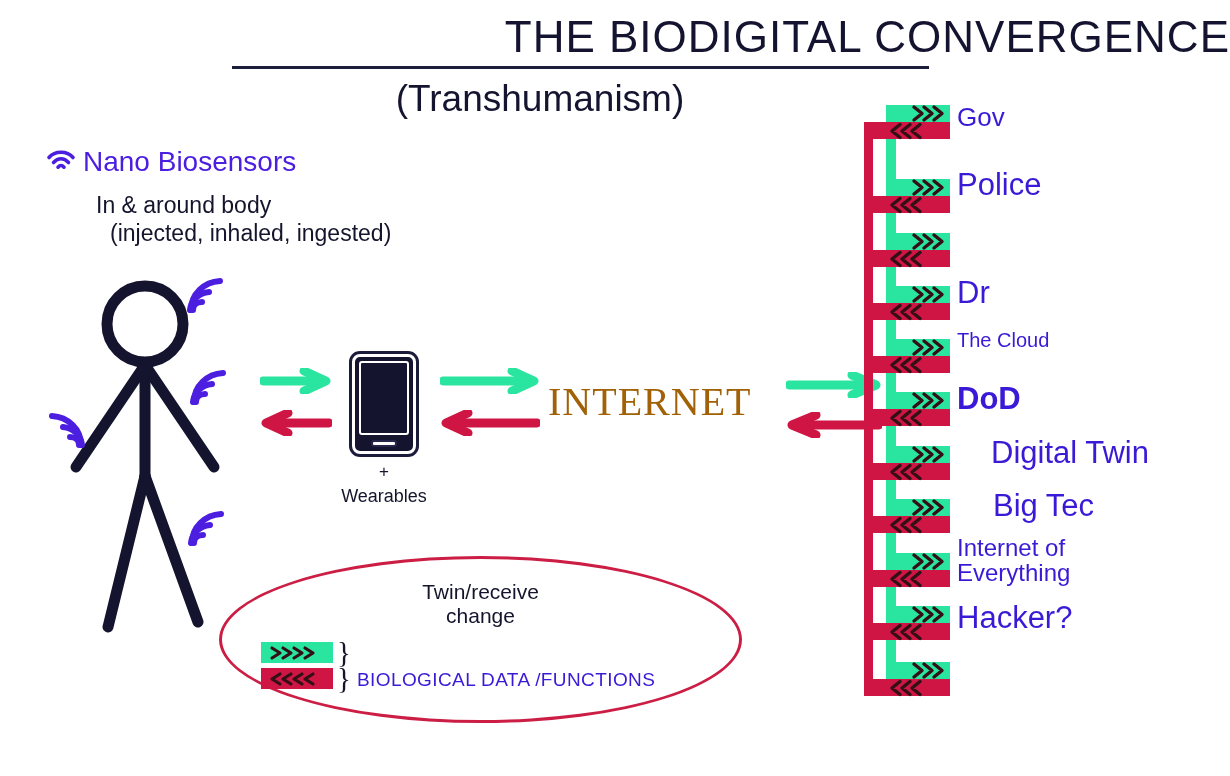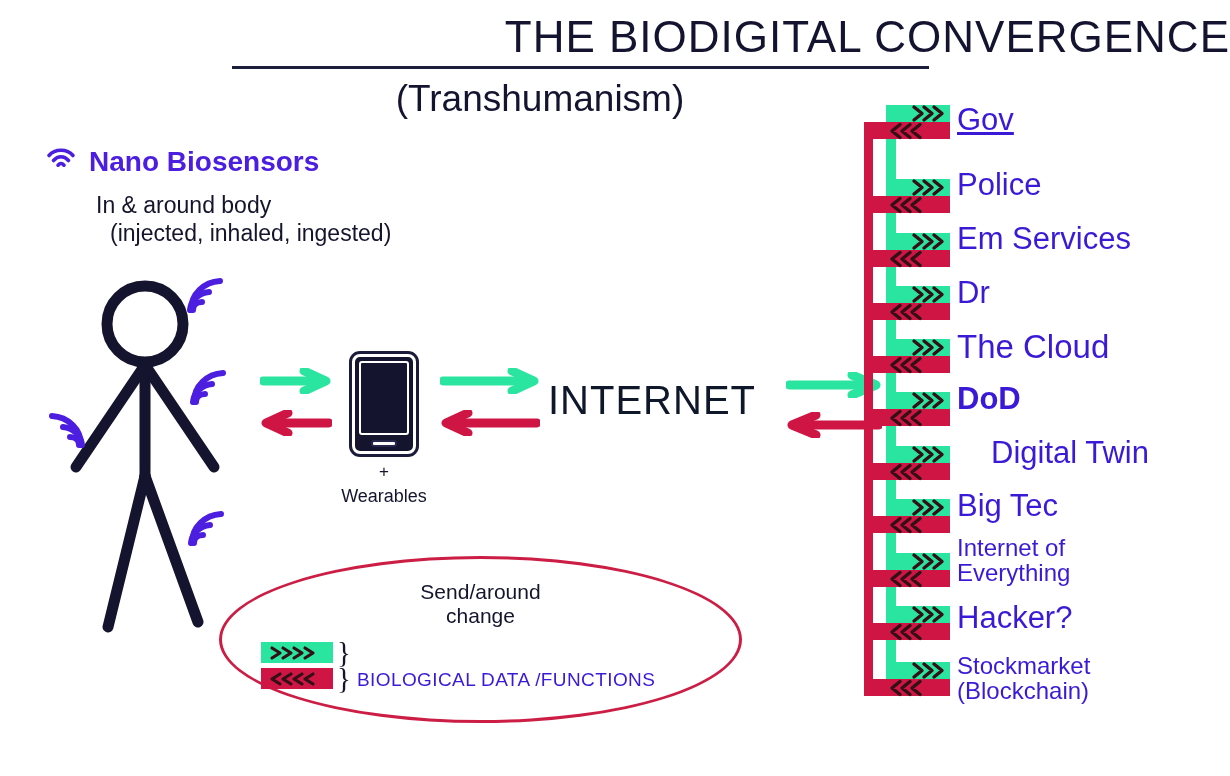--- a/index.html
+++ b/index.html
@@ -23,21 +23,21 @@
   }
   #title-rule{
     left:232px;top:66px;width:697px;height:3px;background:#1d1d3c;
   }
   #subtitle{
     left:0;top:78px;width:1080px;text-align:center;
     font-size:37px;color:#141431;
   }
 
   
-  #nano-row{left:46px;top:146px;display:flex;gap:13px;font-weight:bold;}
+  #nano-row{left:46px;top:146px;display:flex;align-items:center;gap:7px;}
   #nano-label{font-size:28px;color:#4c1fe0;white-space:nowrap;}
   #body-line1{left:96px;top:192px;font-size:23px;color:#14142c;white-space:nowrap;}
   #body-line2{left:110px;top:220px;font-size:23px;color:#14142c;white-space:nowrap;}
 
   
   #figure{left:30px;top:262px;width:250px;height:372px;}
 
   
   .wifi-sm{position:absolute;}
 
@@ -57,21 +57,21 @@
   #phone-home{
     position:absolute;left:50%;transform:translateX(-50%);
     bottom:4px;width:26px;height:7px;
     border:2px solid #26264a;border-radius:3px;background:#ffffff;
     box-sizing:border-box;
   }
   #phone-plus{left:352px;top:462px;width:64px;text-align:center;font-size:17px;color:#14142c;}
   #phone-wear{left:322px;top:486px;width:124px;text-align:center;font-size:18px;color:#14142c;}
 
   
-  #internet{left:548px;top:378px;font-size:40px;letter-spacing:1px;color:#0f172a;white-space:nowrap;}
+  #internet{left:548px;top:378px;font-size:40px;letter-spacing:1px;color:#a16207;white-space:nowrap;font-family:Liberation Serif, serif;}
 
   
   #rail{left:860px;top:96px;width:110px;height:620px;}
 
   
   #rail-labels{left:957px;top:96px;width:273px;height:625px;}
   .rail-label{
     position:absolute;left:0;
     color:#3a1ad6;white-space:nowrap;line-height:1.0;
   }
@@ -322,36 +322,34 @@
       <rect x="26" y="566" width="64" height="17" fill="#2ae5a0"></rect>
       <rect x="4" y="583" width="86" height="17" fill="#cf1543"></rect>
       <g fill="none" stroke="#331016" stroke-width="3.4" stroke-linecap="round" stroke-linejoin="round">
         <path d="M54 568 L62 574.5 L54 581 M64 568 L72 574.5 L64 581 M74 568 L82 574.5 L74 581"></path>
         <path d="M40 585.5 L32 592 L40 598.5 M50 585.5 L42 592 L50 598.5 M60 585.5 L52 592 L60 598.5"></path>
       </g>
     </g>
   </svg>
 
   <div class="abs" id="rail-labels">
-    <div class="rail-label" style="top:8px;font-size:31px;text-decoration:underline;">Gov</div>
+    <div class="rail-label" style="top:8px;font-size:26px;">Gov</div>
     <div class="rail-label" style="top:73px;font-size:31px;">Police</div>
-    <div class="rail-label" style="top:127px;font-size:31px;">Em Services</div>
     <div class="rail-label" style="top:181px;font-size:31px;">Dr</div>
-    <div class="rail-label" style="top:234px;font-size:33px;">The Cloud</div>
+    <div class="rail-label" style="top:234px;font-size:20px;">The Cloud</div>
     <div class="rail-label" style="top:287px;font-size:31px;font-weight:bold;">DoD</div>
     <div class="rail-label" style="top:341px;font-size:31px;margin-left:34px;">Digital Twin</div>
-    <div class="rail-label" style="top:394px;font-size:31px;">Big Tec</div>
+    <div class="rail-label" style="top:394px;font-size:31px;margin-left:36px;">Big Tec</div>
     <div class="rail-label two-line" style="top:439px;font-size:24px;width:190px;">Internet of Everything</div>
     <div class="rail-label" style="top:506px;font-size:31px;">Hacker?</div>
-    <div class="rail-label two-line" style="top:557px;font-size:24px;width:200px;">Stockmarket (Blockchain)</div>
   </div>
 
   <div class="abs" id="ellipse"></div>
   <div class="abs" id="legend-title">
-    <div>Send/around</div>
+    <div>Twin/receive</div>
     <div>change</div>
   </div>
 
   <div class="abs" id="legend-rows">
 
     <div class="legend-row">
       <div class="legend-bar green">
         <svg width="62" height="16" viewBox="0 0 62 16">
           <g fill="none" stroke="#331016" stroke-width="3.2" stroke-linecap="round" stroke-linejoin="round">
             <path d="M6 3 L14 8 L6 13 M17 3 L25 8 L17 13 M28 3 L36 8 L28 13 M39 3 L47 8 L39 13"></path>

